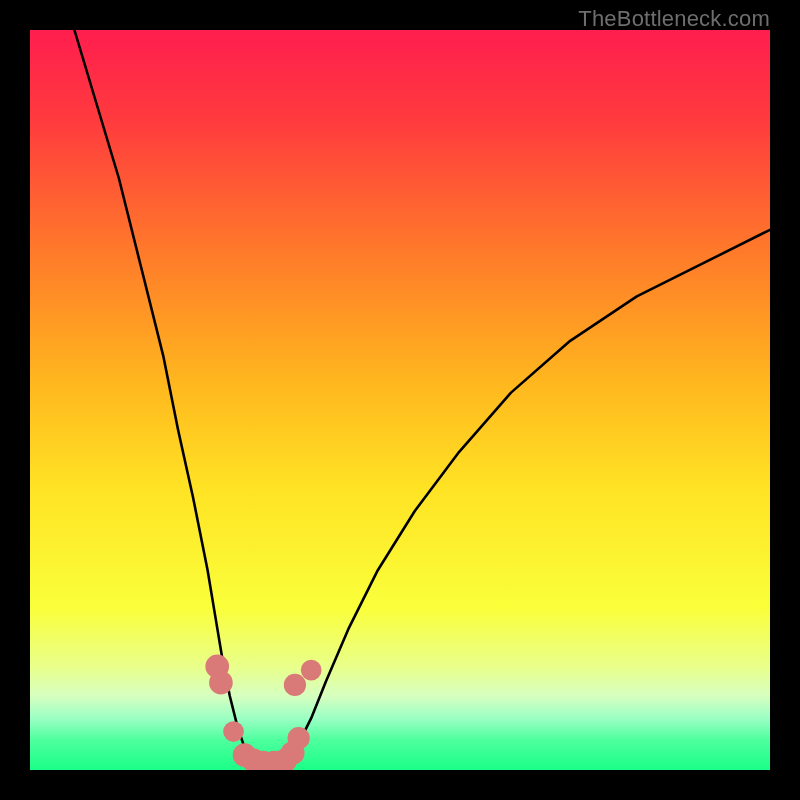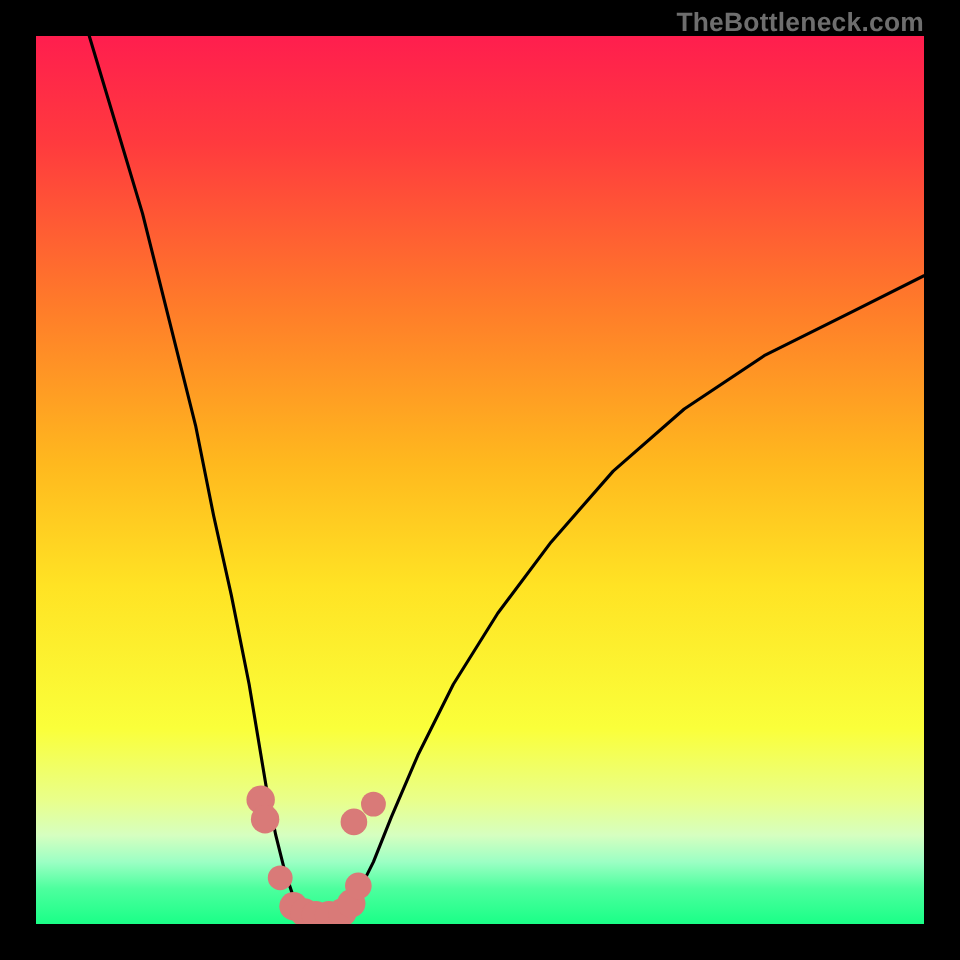--- a/index.html
+++ b/index.html
@@ -34,21 +34,21 @@
     width: 100%;
     height: 100%;
   }
   .watermark {
     position: absolute;
     top: 6px;
     right: 30px;
     color: #6e6e6e;
     font-size: 22px;
     letter-spacing: 0.2px;
-    font-weight: 700;
+    font-weight: 400;
   }
   svg.curves {
     position: absolute;
     left: 0;
     top: 0;
     width: 100%;
     height: 100%;
   }
 </style>
 </head>

